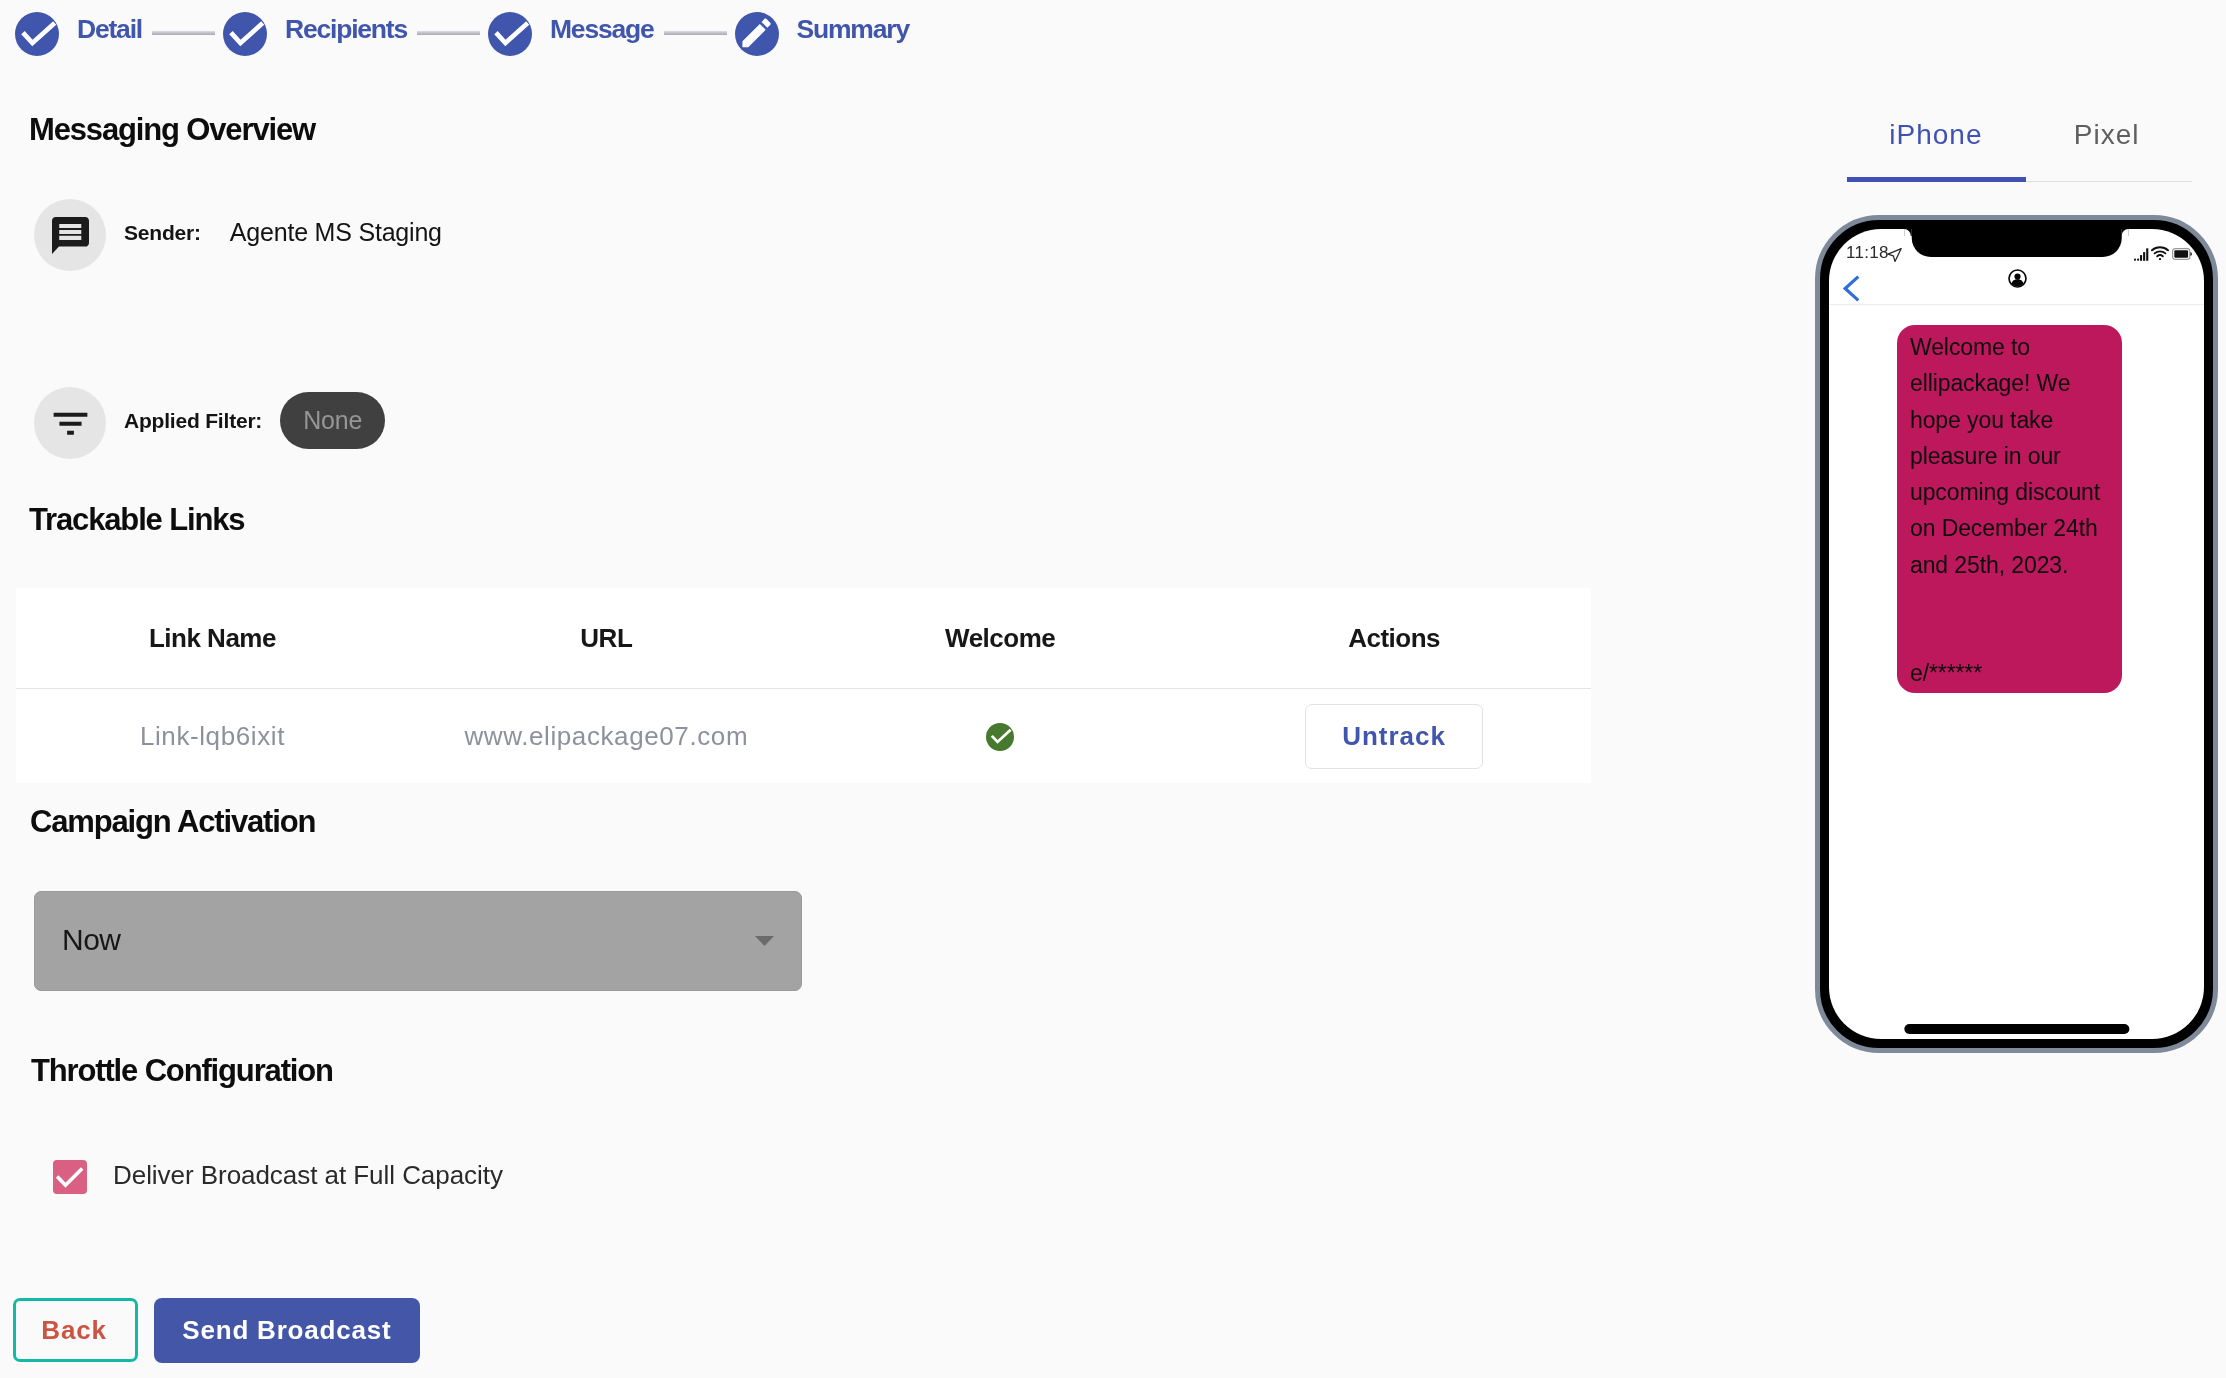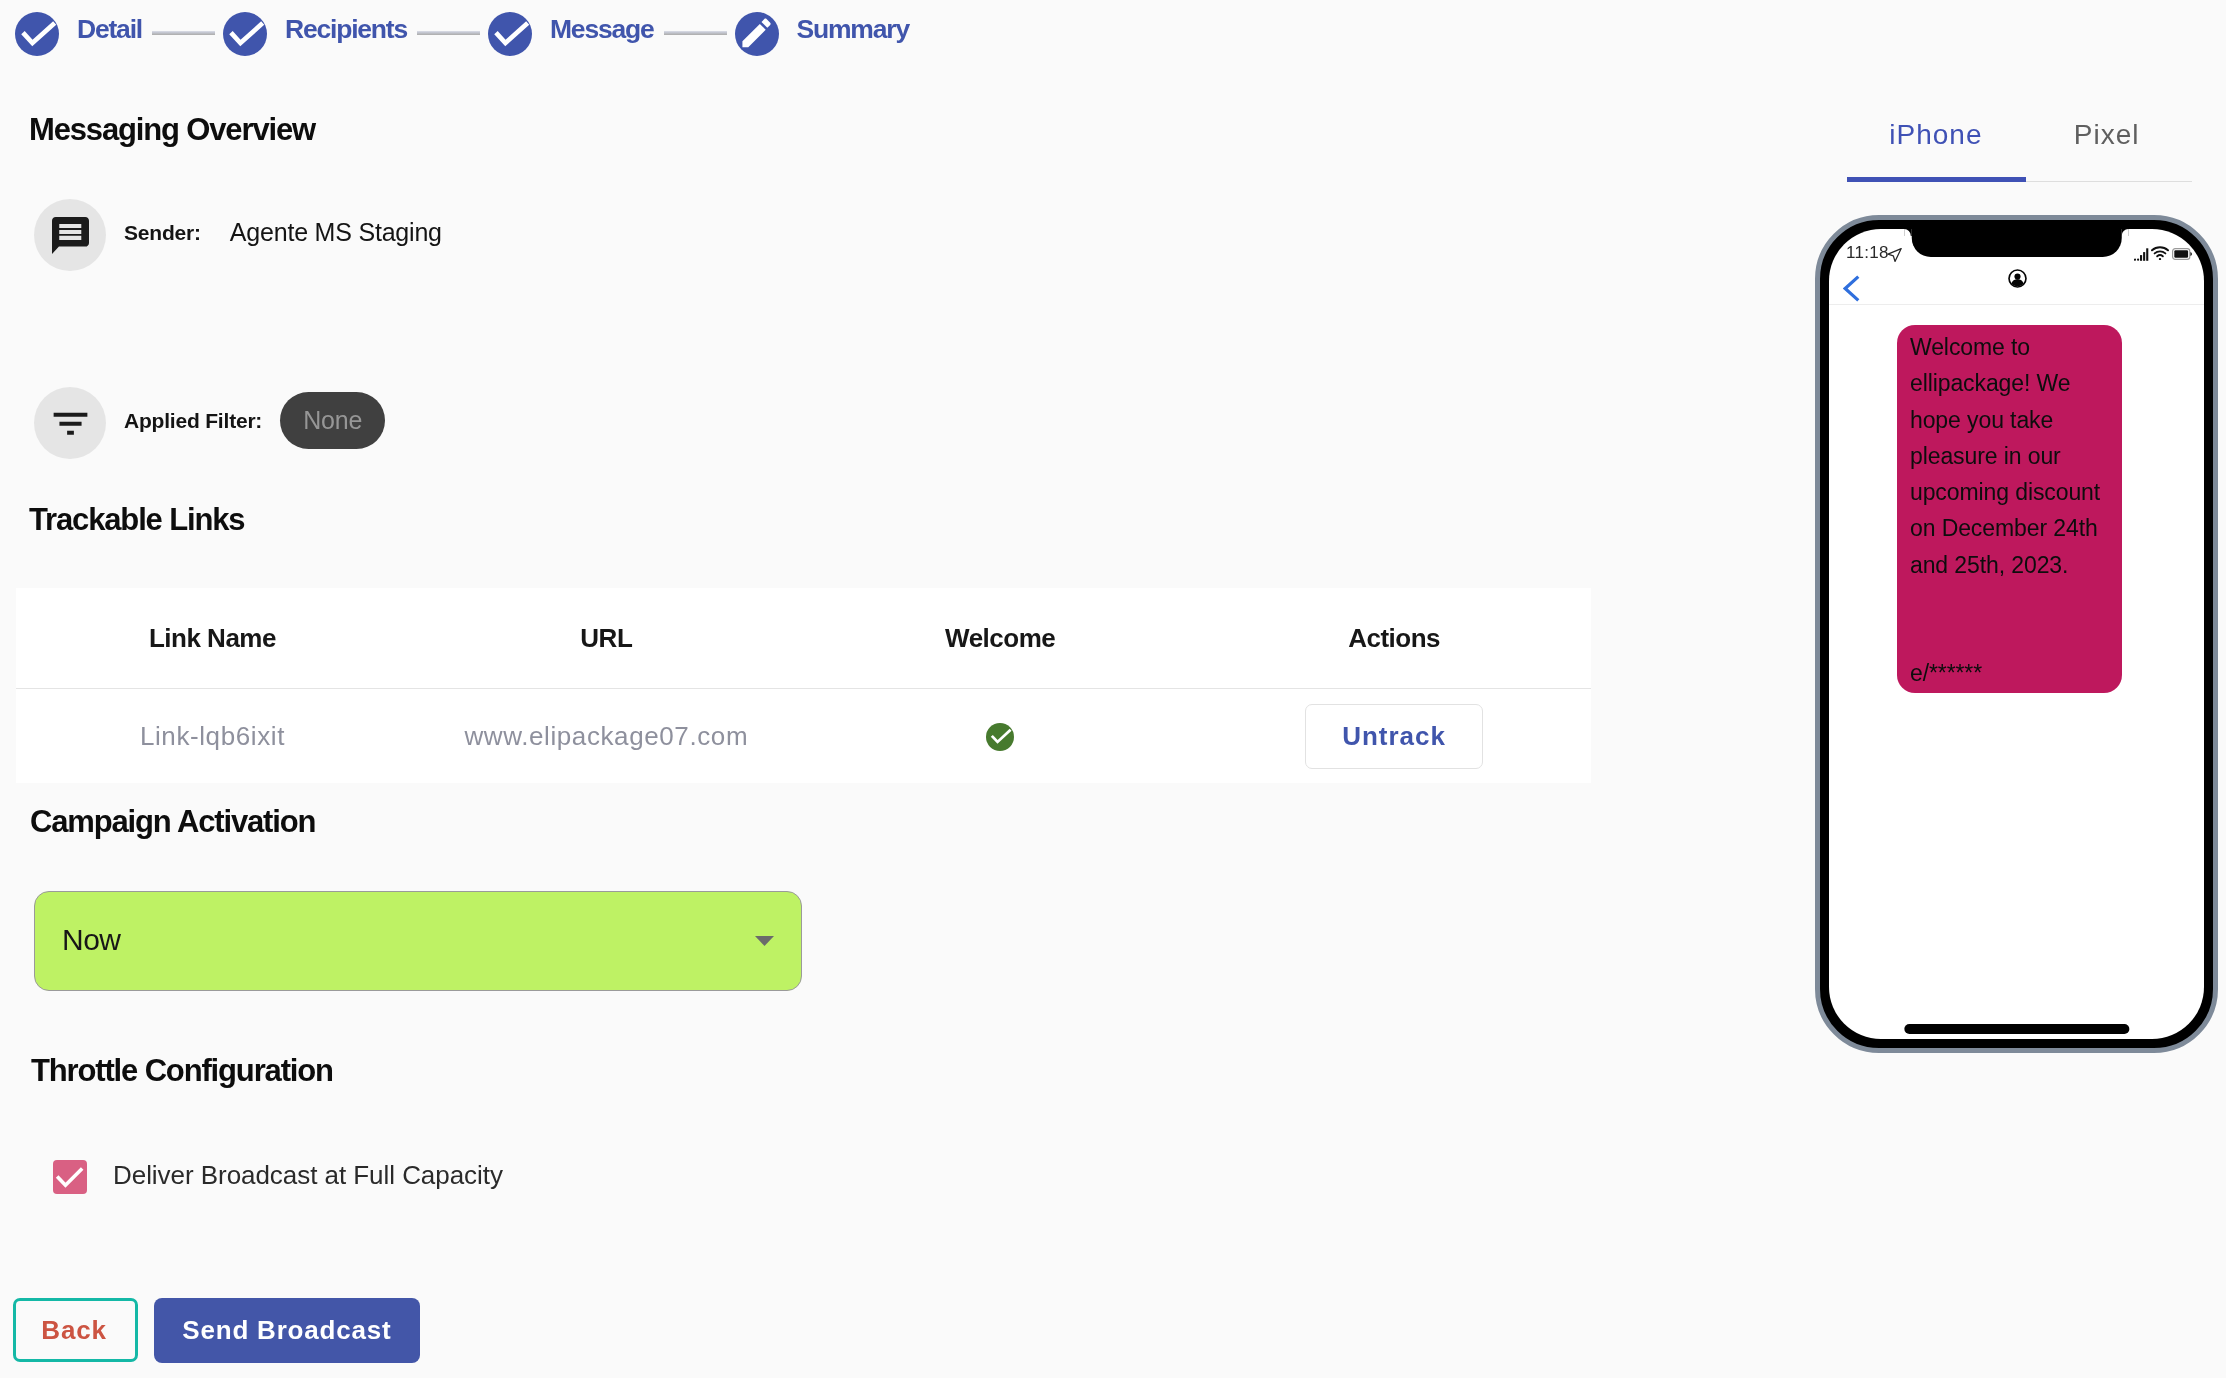--- a/index.html
+++ b/index.html
@@ -45,21 +45,21 @@
   .tc-1, .tc-2, .tc-3, .tc-4 { width:393.9px; }
   .th { font-weight:700; color:#171717; }
   .td { color:#8e909d; font-weight:400; letter-spacing:.6px; }
   .status-ico { width:28px; height:28px; display:inline-block; vertical-align:middle; }
   .btn-untrack { display:inline-block; border:1px solid #e2e2e2; border-radius:7px;
                  background:#fff; color:#4055ac; font-size:26px; font-weight:700;
                  width:178px; height:65px; line-height:63px; letter-spacing:1px;
                  padding:0; text-align:center; font-family:inherit; cursor:pointer; }
 
   
-  .sel { position:absolute; background:#bef264; border:1px solid #9a9a9a; border-radius:15px;
+  .sel { position:absolute; background:#a3a3a3; border:1px solid #9a9a9a; border-radius:7px;
          display:flex; align-items:center; }
   .sel-val { font-size:30px; color:#171717; margin-left:27px; letter-spacing:-.5px; line-height:1;
              position:relative; top:-1px; }
   .sel-arrow { margin-left:auto; margin-right:27px; }
 
   
   .cbrow { position:absolute; display:flex; align-items:center; }
   .cbox { width:34px; height:34px; border-radius:4px; background:#d96083; flex:none;
           display:flex; align-items:center; justify-content:center; }
   .cbox svg { width:34px; height:34px; display:block; }

